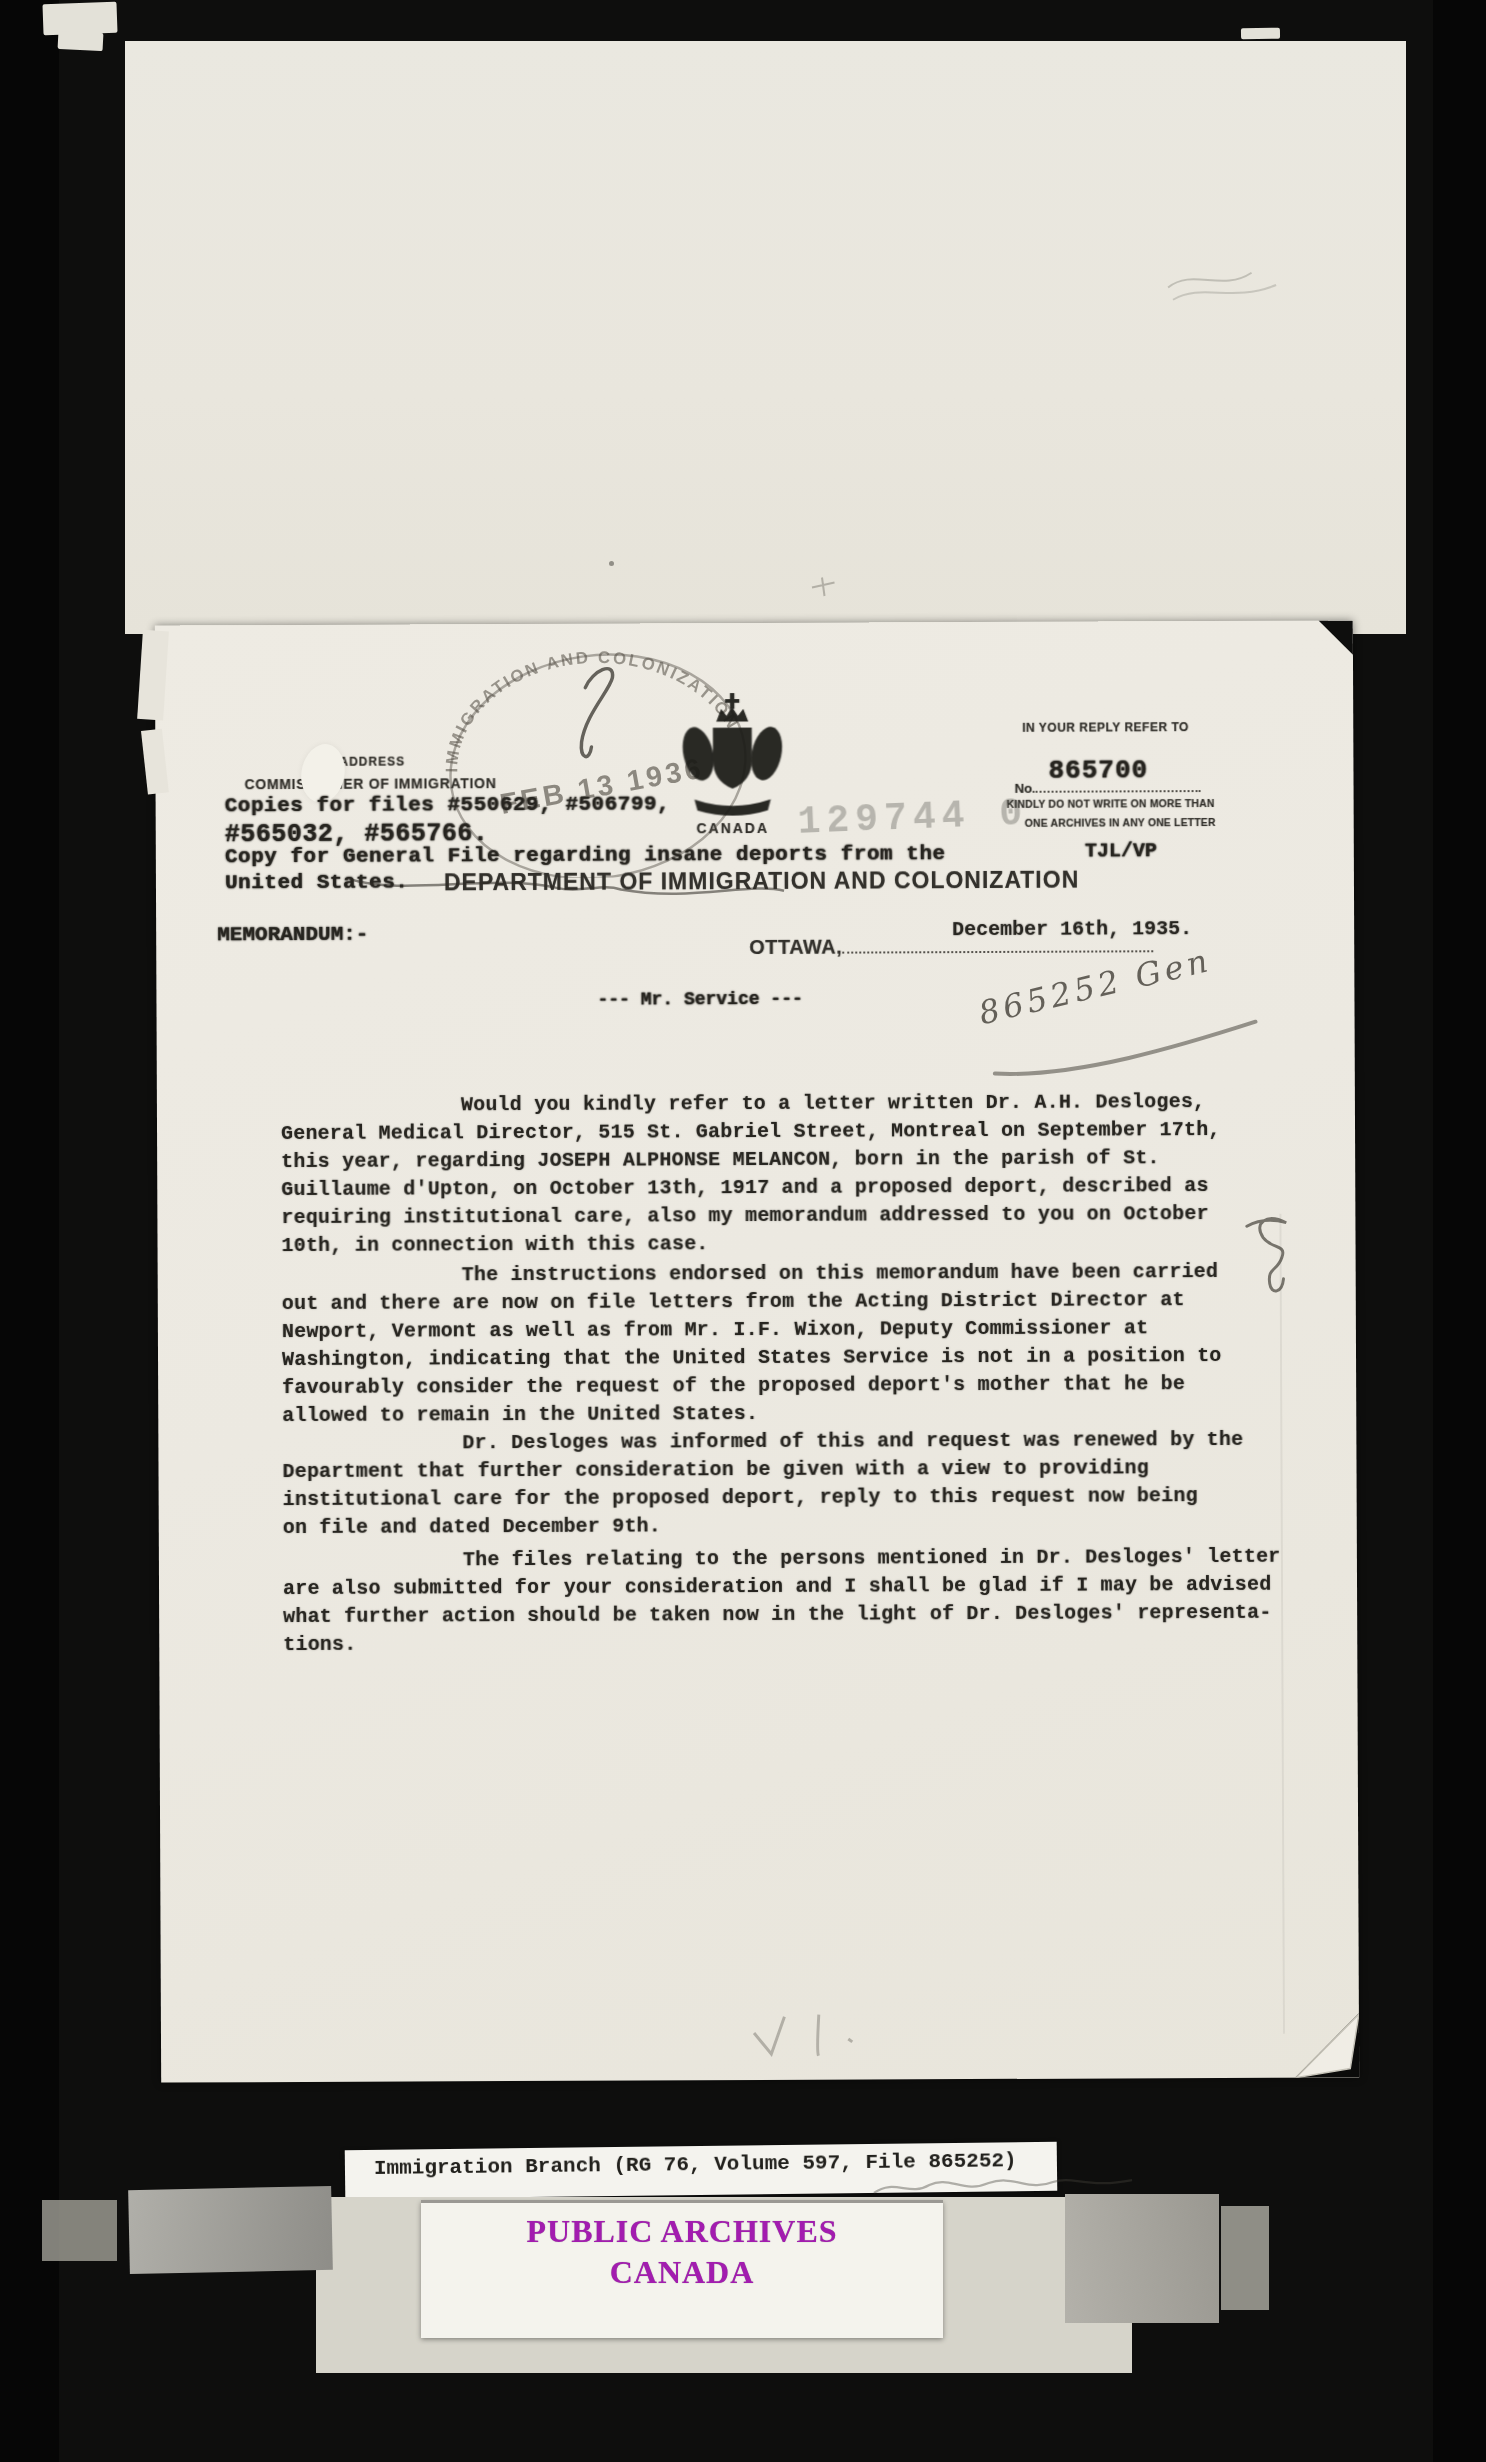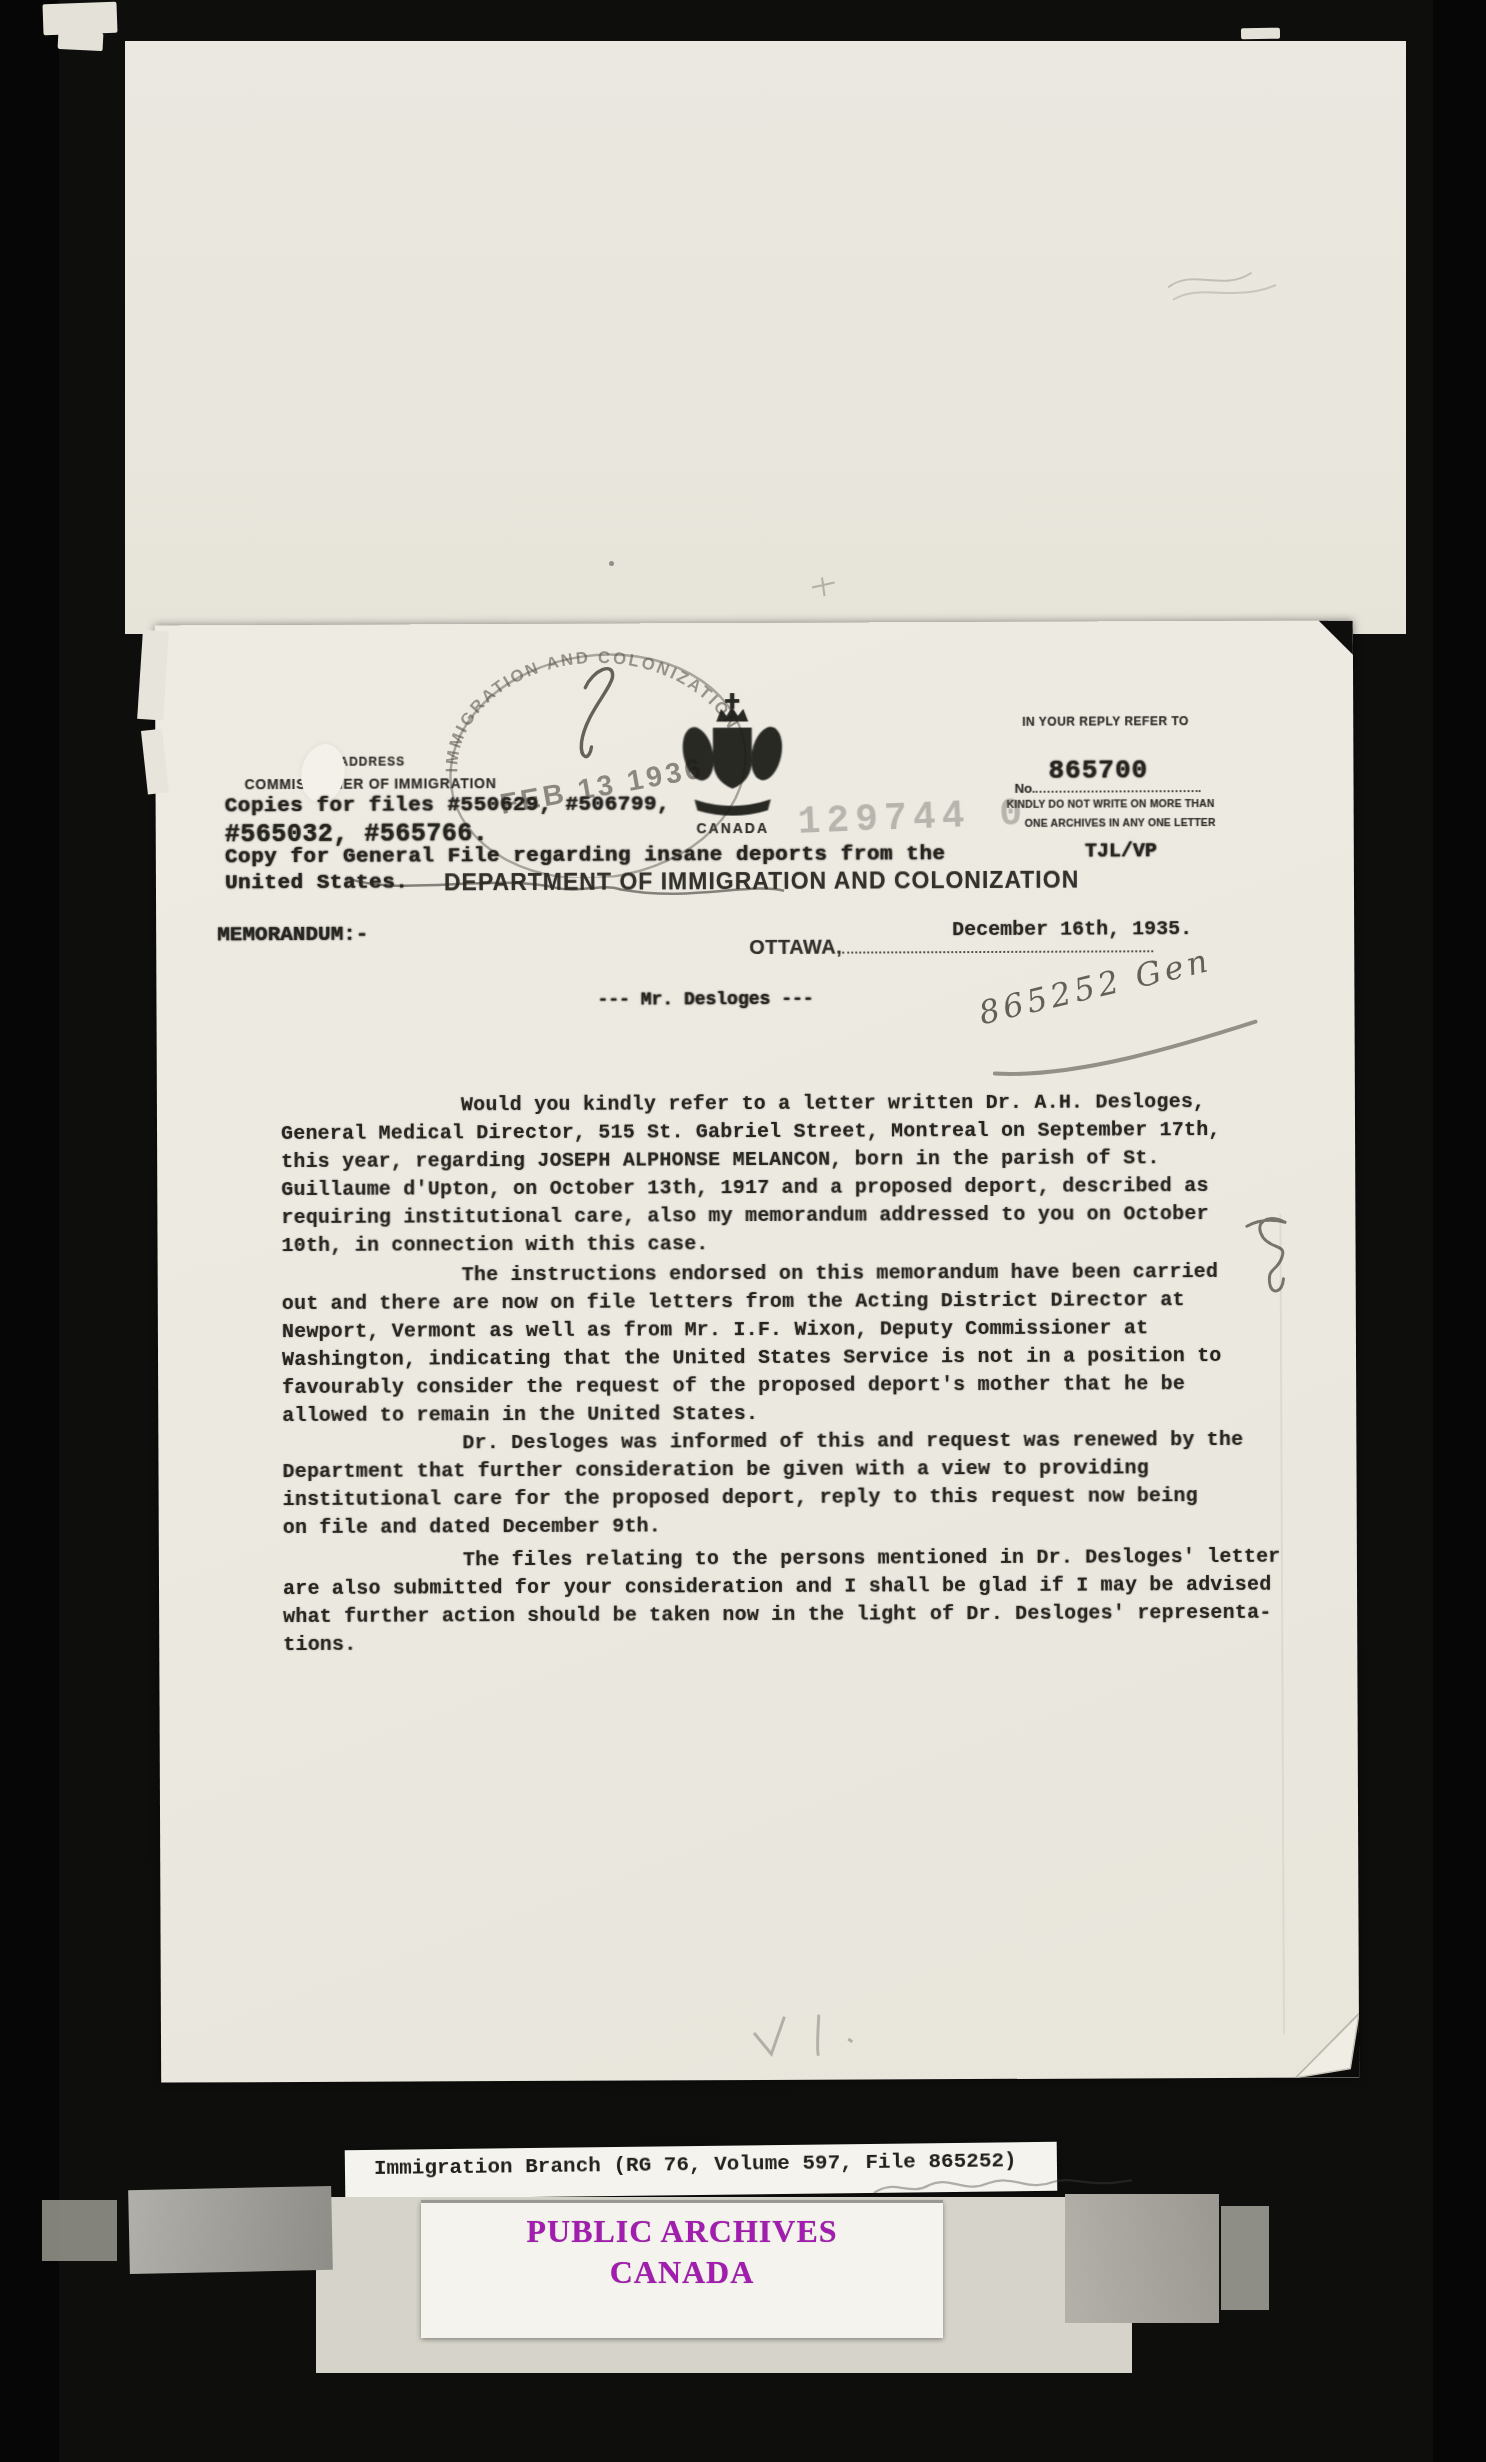--- a/index.html
+++ b/index.html
@@ -33,21 +33,21 @@
         border-radius:50%;transform:rotate(10deg);z-index:3;box-shadow:0 0 6px rgba(0,0,0,.06);}
   #routing-1{left:69px;top:169px;font-size:21px;letter-spacing:0.5px;z-index:4;}
   #routing-2{left:69px;top:195px;font-size:25px;letter-spacing:0.5px;z-index:4;}
   #routing-3{left:69px;top:220px;font-size:21px;letter-spacing:0.5px;z-index:4;}
   #routing-4{left:69px;top:246px;font-size:21px;letter-spacing:0.5px;z-index:4;}
   #routing-underline{position:absolute;left:188px;top:243px;z-index:4;}
   #dept-title{left:288px;top:245px;width:579px;text-align:center;font-size:23px;letter-spacing:1px;z-index:2;}
   #stamp-box{position:absolute;left:267px;top:17px;z-index:1;}
   #crest{position:absolute;left:524px;top:69px;z-index:1;}
   #canada-lbl{left:524px;top:197px;width:106px;text-align:center;font-size:14px;letter-spacing:2px;}
-  #reply-refer{left:867px;top:93px;font-size:12px;letter-spacing:0.5px;}
+  #reply-refer{left:867px;top:99px;font-size:12px;letter-spacing:0.5px;}
   #file-stamp{left:893px;top:113px;font-size:26px;letter-spacing:1px;margin-top:21px;}
   #no-line{left:859px;top:154px;font-size:13.3px;}
   #kindly-1{left:851px;top:177px;font-size:10.4px;letter-spacing:0.2px;}
   #kindly-2{left:869px;top:196px;font-size:10.4px;letter-spacing:0.2px;}
   #typist{left:929px;top:218px;font-size:20px;}
   #faint-stamp{left:642px;top:174px;font-size:38px;letter-spacing:6px;font-weight:700;
         font-family:"Liberation Mono",monospace;color:rgba(60,58,52,.30);transform:rotate(-2deg);
         position:absolute;white-space:nowrap;filter:blur(0.6px);}
   #memo-lbl{left:61px;top:298px;font-size:21px;}
   #memo-date{left:796px;top:296px;font-size:20px;}
@@ -152,21 +152,21 @@
     <div class="print" id="no-line"><span>No</span><span class="leader" style="width:168px"></span></div>
     <div class="print" id="kindly-1">KINDLY DO NOT WRITE ON MORE THAN</div>
     <div class="print" id="kindly-2">ONE ARCHIVES IN ANY ONE LETTER</div>
     <div class="typed heavy" id="typist">TJL/VP</div>
 
     <div id="faint-stamp">129744 0</div>
 
     <div class="typed heavy" id="memo-lbl">MEMORANDUM:-</div>
     <div class="typed" id="memo-date">December 16th, 1935.</div>
     <div class="print" id="ottawa-line"><span>OTTAWA,</span><span class="leader" style="width:311px"></span></div>
-    <div class="typed heavy" id="addressee">--- Mr. Desloges ---</div>
+    <div class="typed heavy" id="addressee">--- Mr. Service ---</div>
 
     <div id="hand-file">865252 Gen</div>
     <svg id="hand-swoosh" width="277" height="64" viewBox="0 0 560 130">
       <path d="M15,115 C180,125 400,58 545,12" stroke="rgba(74,71,63,.55)" stroke-width="8" fill="none" stroke-linecap="round"></path>
     </svg>
 
     <div class="para" id="para-1">
       <div class="body-line fl">Would you kindly refer to a letter written Dr. A.H. Desloges,</div>
       <div class="body-line">General Medical Director, 515 St. Gabriel Street, Montreal on September 17th,</div>
       <div class="body-line">this year, regarding JOSEPH ALPHONSE MELANCON, born in the parish of St.</div>

